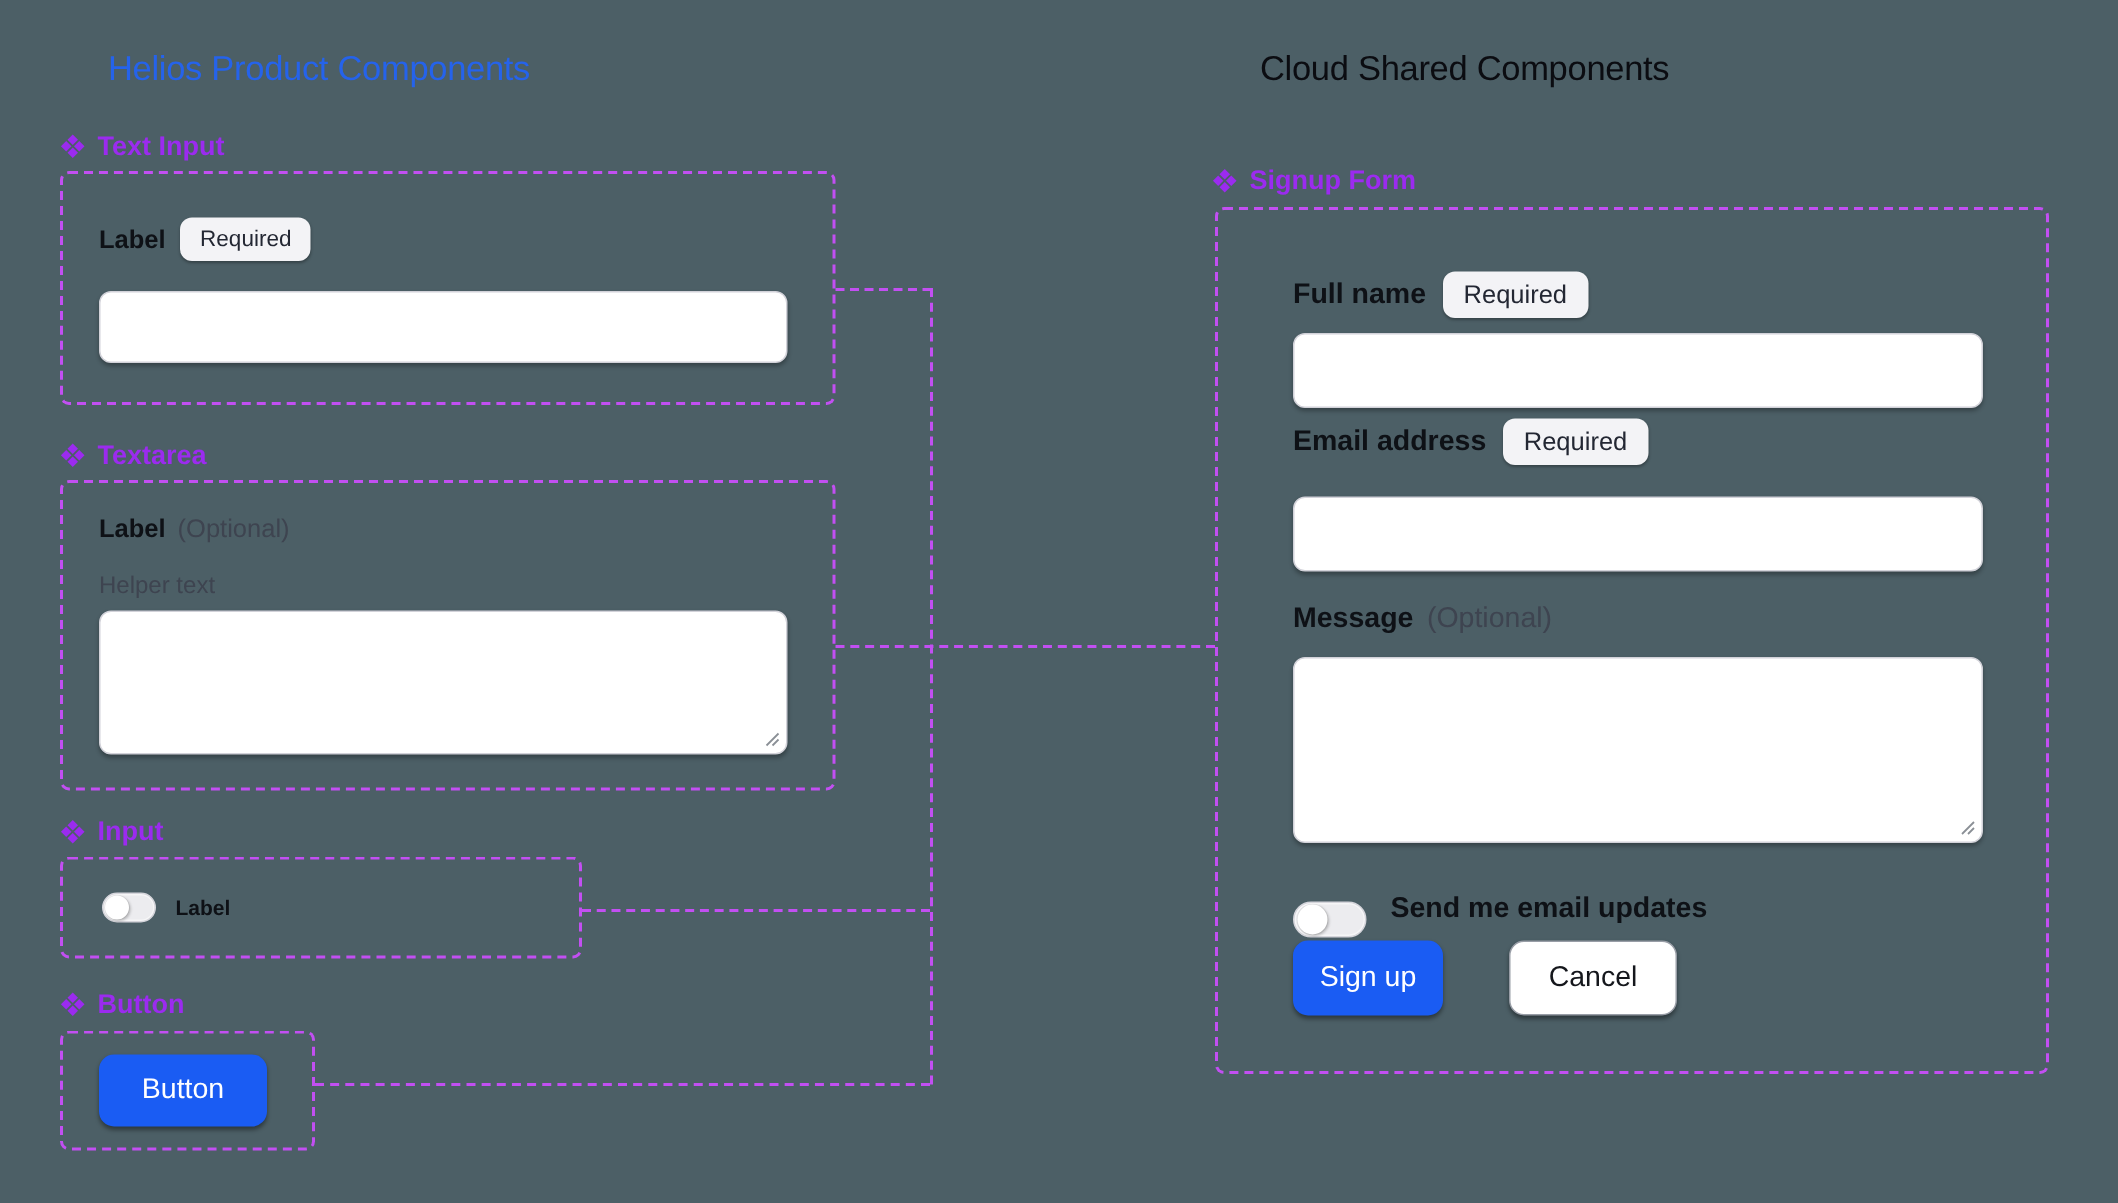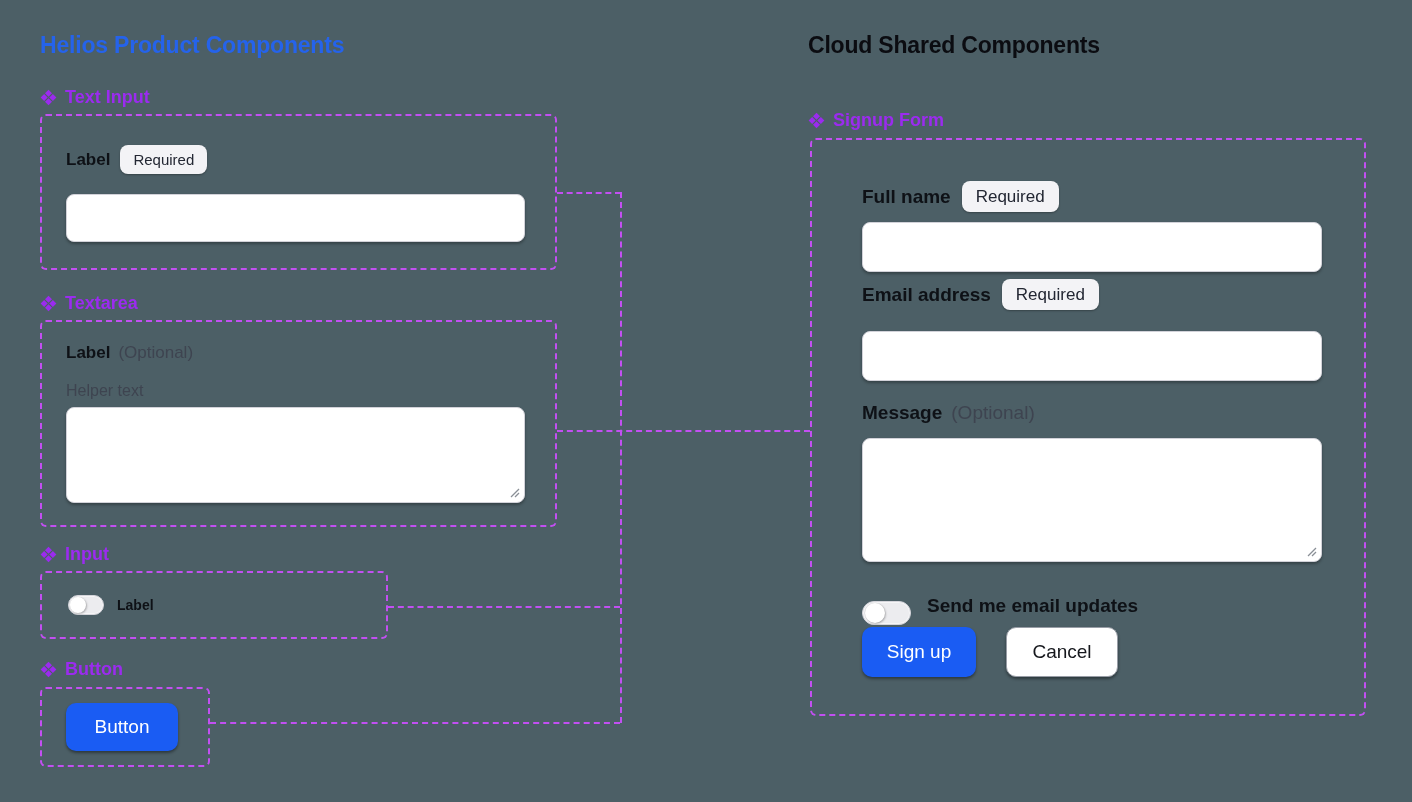--- a/index.html
+++ b/index.html
@@ -8,23 +8,24 @@
     position: relative;
     background: #4C5F66;
     font-family: "Liberation Sans", sans-serif;
     overflow: hidden;
   }
   .abs { position: absolute; }
 
   
   .canvas-title {
     font-size: 23px;
-    font-weight: 700;
+    font-weight: 400;
     letter-spacing: -0.2px;
     white-space: nowrap;
+    margin-left: 32px;
   }
   .title-blue { color: #2563EB; }
   .title-dark { color: #0B0C11; }
 
   
   .section-label {
     display: flex;
     align-items: center;
     gap: 8px;
     color: #9B2BEF;
@@ -235,14 +236,14 @@
 <svg class="abs resize-glyph" style="left:1305px; top:545px;" width="12" height="12" viewBox="0 0 12 12">
   <line x1="3" y1="11" x2="11" y2="3" stroke="#8A8F96" stroke-width="1.2"></line>
   <line x1="7" y1="11" x2="11" y2="7" stroke="#8A8F96" stroke-width="1.2"></line>
 </svg>
 
 <div class="abs toggle" style="left:862px; top:581px; width:49px; height:24px;">
   <span class="knob" style="left:2px; top:1px; width:20px; height:20px;"></span>
 </div>
 <div class="abs toggle-label" style="left:927px; top:583px; font-size:19px;margin-top:12px;">Send me email updates</div>
 
-<button class="abs btn btn-primary" style="left:862px; top:627px; width:114px; height:50px;">Sign up</button>
+<button class="abs btn btn-primary" style="left:862px; top:627px; width:100px; height:50px;">Sign up</button>
 <button class="abs btn btn-secondary" style="left:1006px; top:627px; width:112px; height:50px;">Cancel</button>
 
 </body></html>

